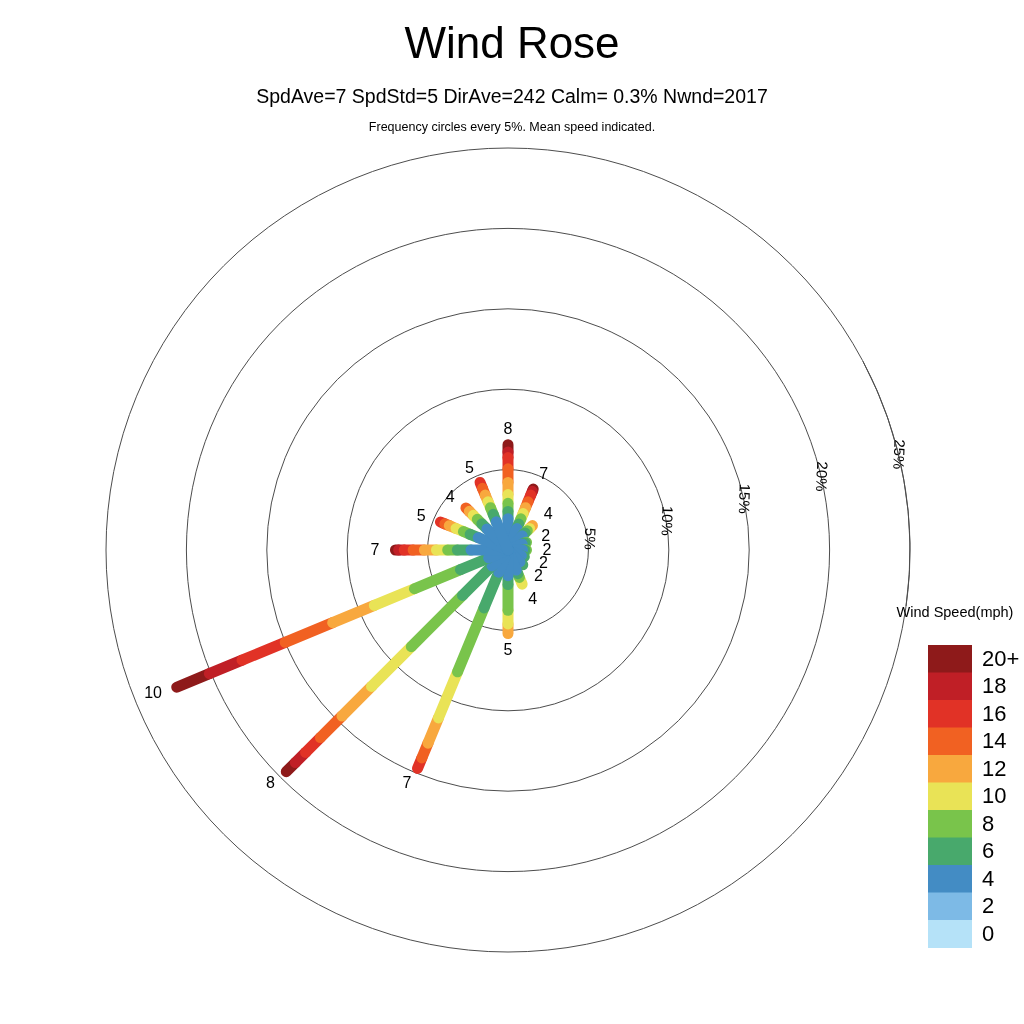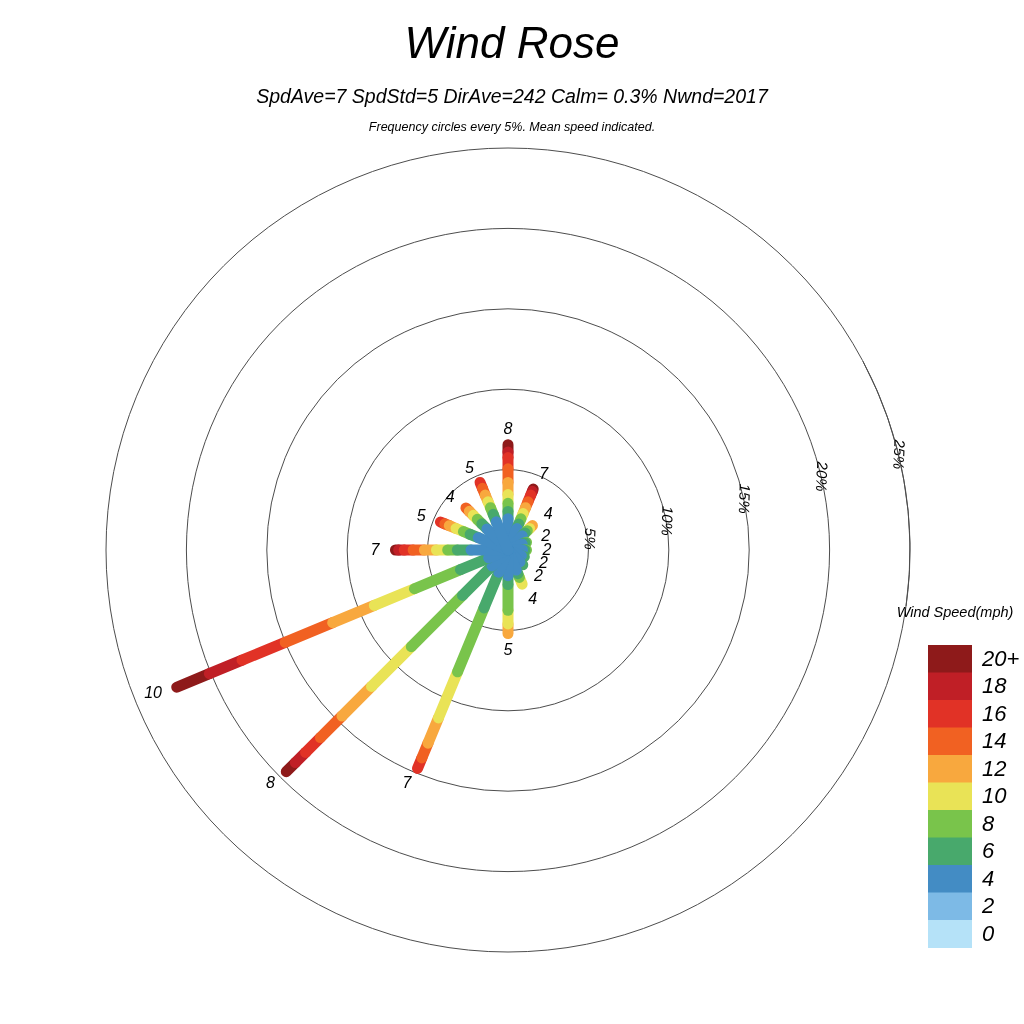--- a/index.html
+++ b/index.html
@@ -1,21 +1,21 @@
 <!DOCTYPE html>
 <html><head>
 <meta charset="utf-8">
 <style>
   html,body{margin:0;padding:0;}
   body{
     width:1024px;height:1024px;background:#ffffff;
     font-family:"Liberation Sans",sans-serif;
     overflow:hidden;position:relative;
   }
-  #root{position:absolute;inset:0;font-style:italic;}
+  #root{position:absolute;inset:0;}
   svg{display:block;}
   .title{
     font-size:44px;fill:#000;text-anchor:middle;
     font-family:"Liberation Sans",sans-serif;
   }
   .stats{
     font-size:19.5px;fill:#000;text-anchor:middle;
     font-family:"Liberation Sans",sans-serif;
   }
   .subnote{

